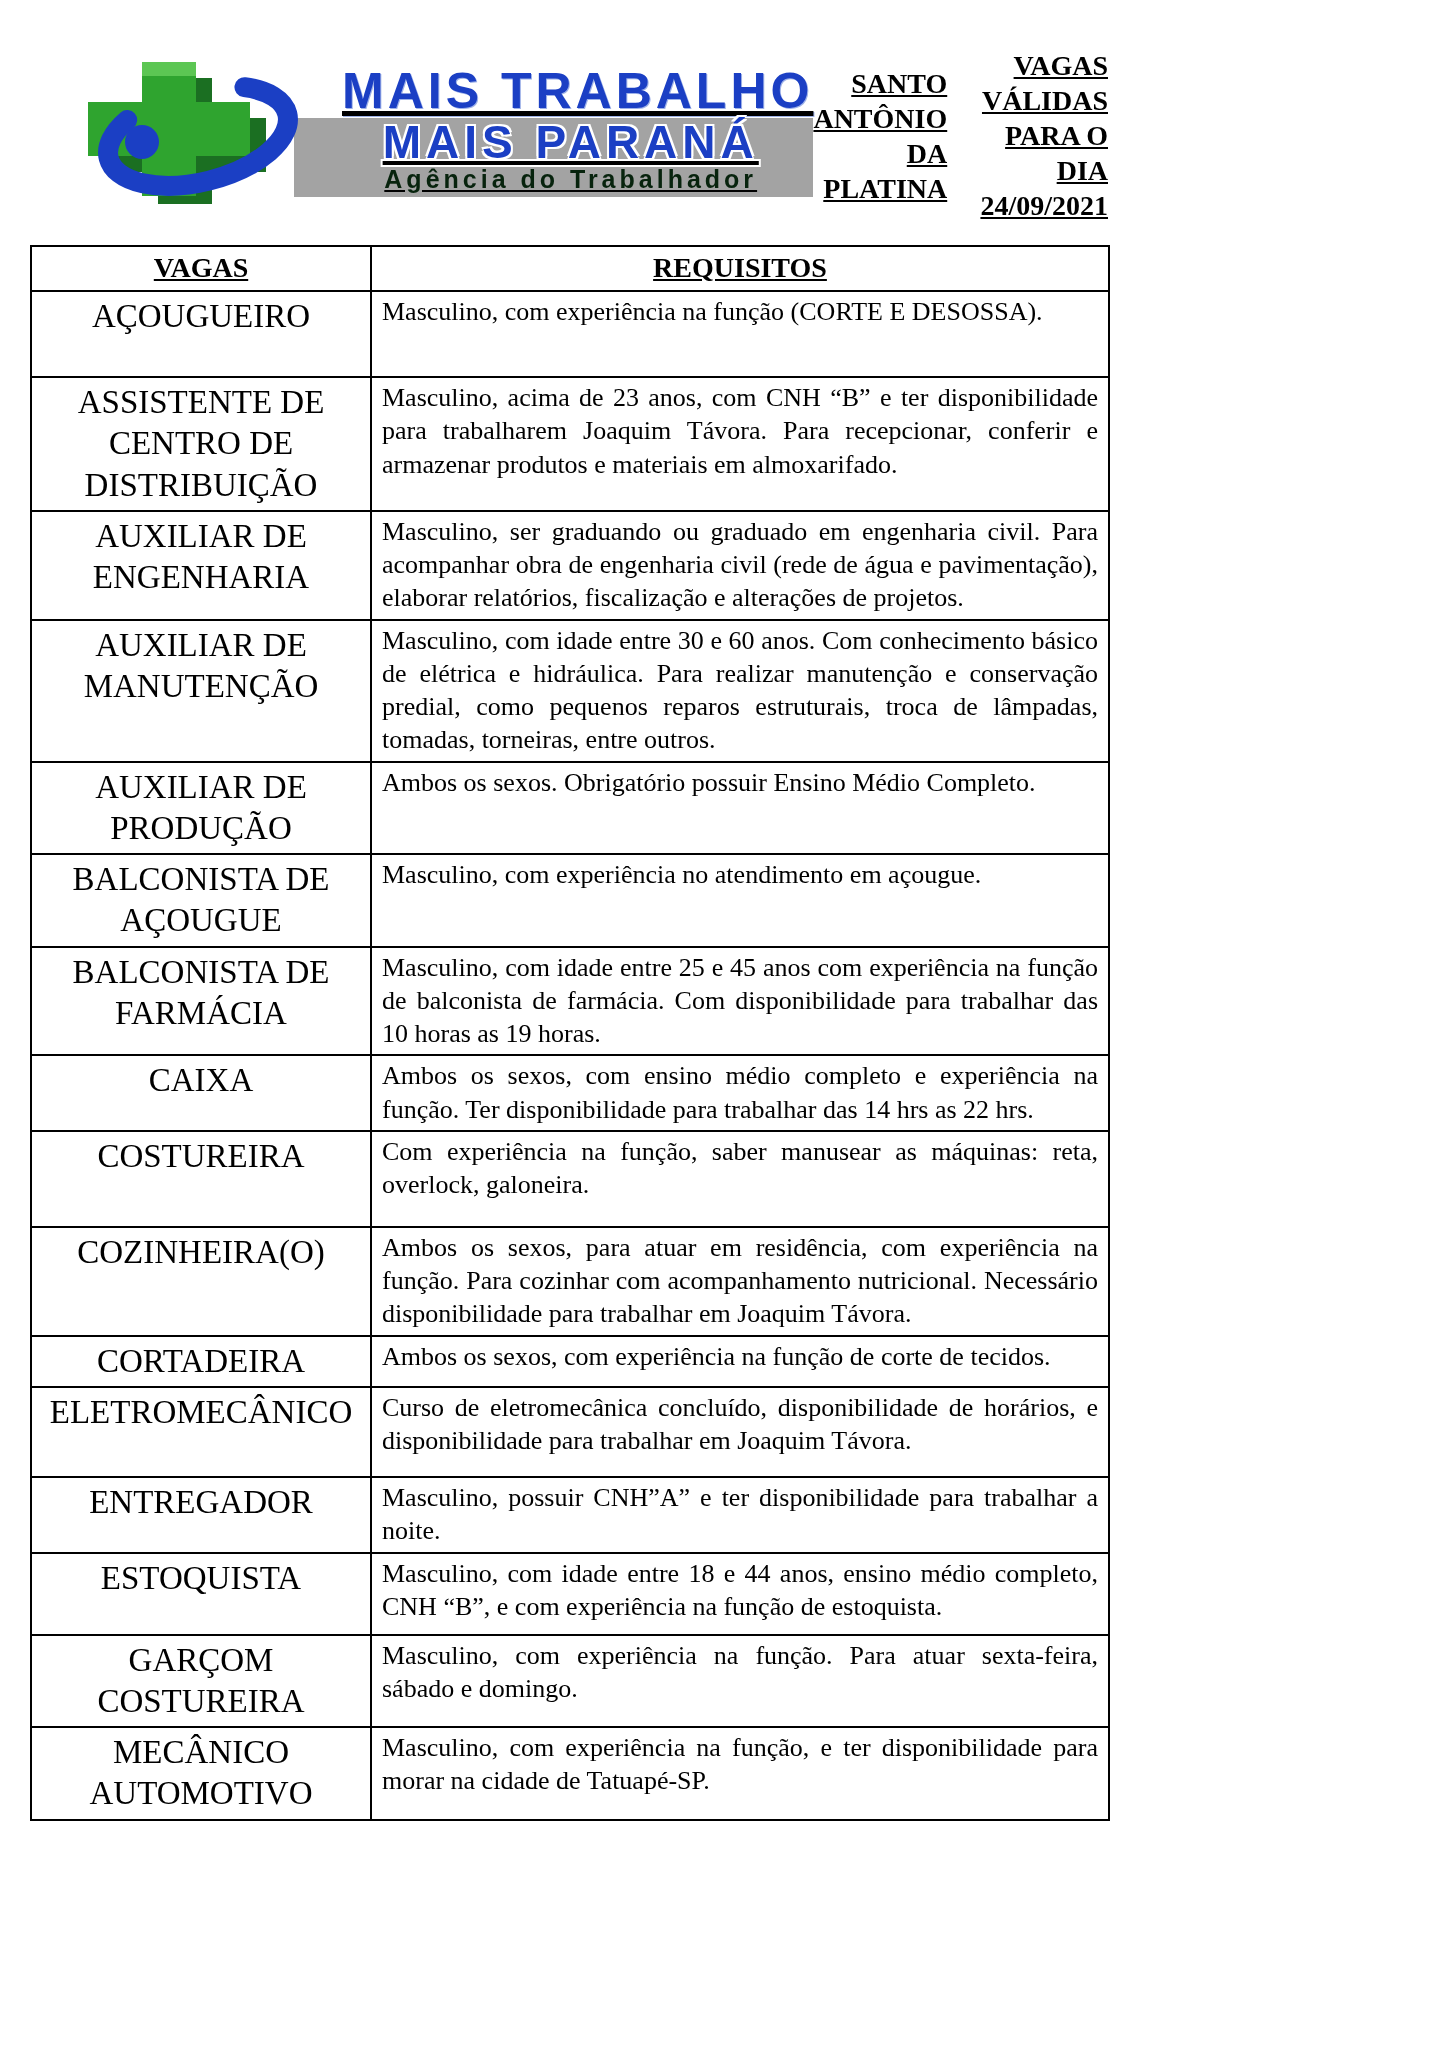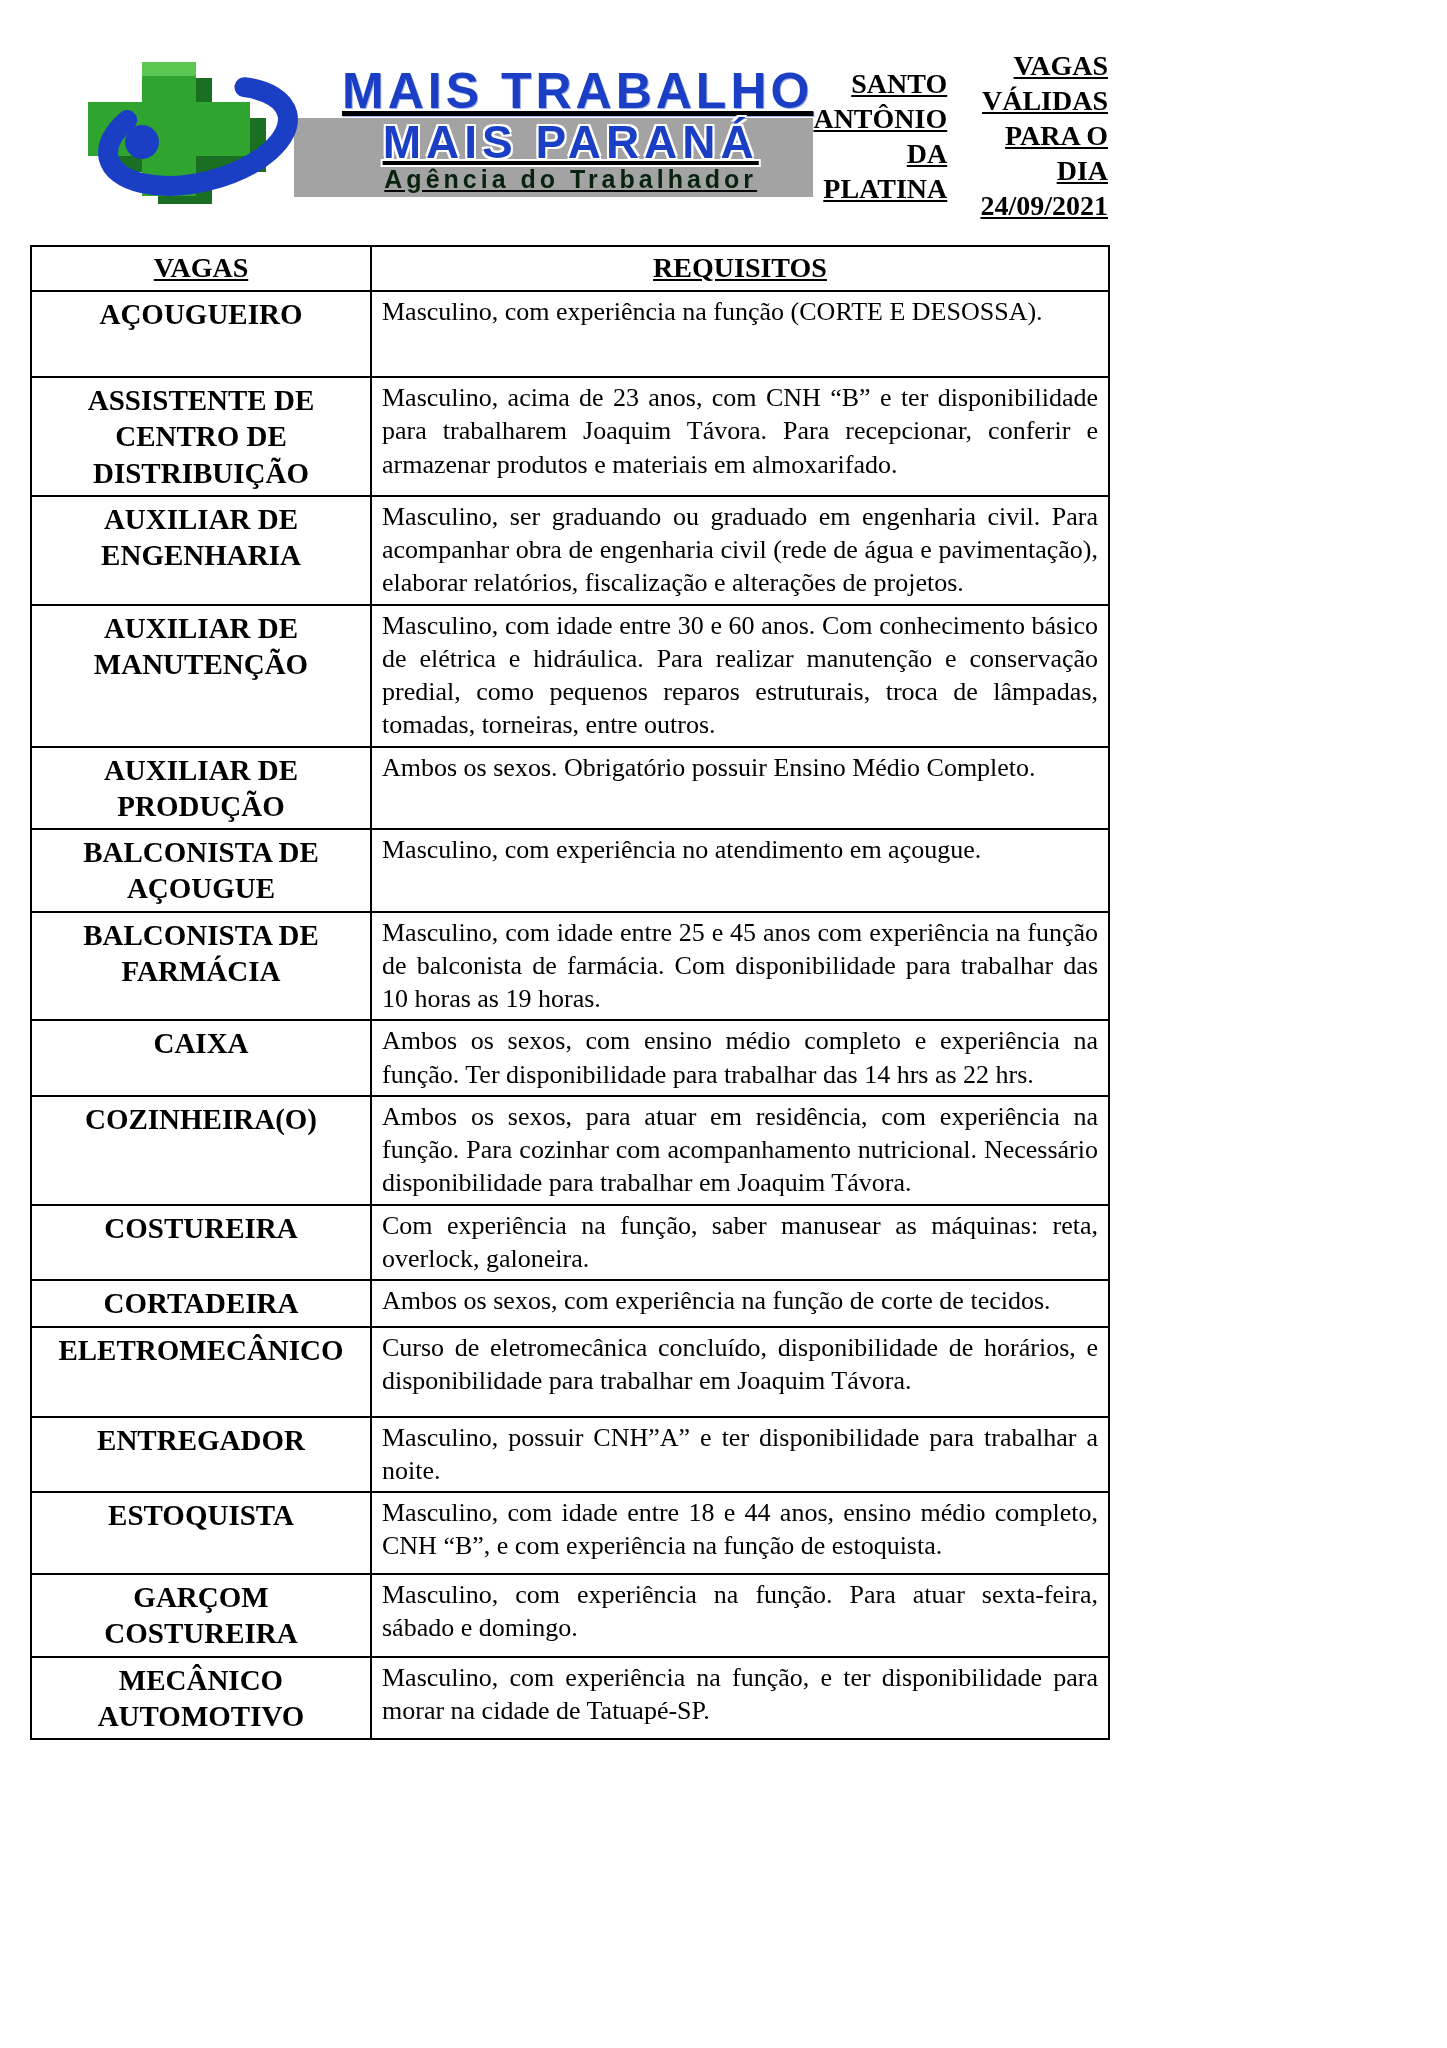--- a/index.html
+++ b/index.html
@@ -99,22 +99,22 @@
   col.c1 { width: 340px; }
   col.c2 { width: 738px; }
   th.colhead {
     font-size: 28px;
     font-weight: bold;
     text-decoration: underline;
     text-align: center;
     padding: 5px 4px 6px 4px;
   }
   td.vaga {
-    font-weight: bold;
-    font-size: 29px;
+    font-weight: normal;
+    font-size: 33px;
     text-align: center;
     padding: 4px 10px;
     line-height: 1.25;
   }
   td.req {
     font-size: 26px;
     text-align: justify;
     padding: 3px 10px 4px 10px;
     line-height: 1.28;
   }
@@ -209,28 +209,28 @@
         </tr>
         <tr>
           <td class="vaga">BALCONISTA DE FARMÁCIA</td>
           <td class="req"> Masculino, com idade entre 25 e 45 anos com experiência na função de balconista de farmácia. Com disponibilidade para trabalhar das 10 horas as 19 horas.</td>
         </tr>
         <tr>
           <td class="vaga">CAIXA</td>
           <td class="req">Ambos os sexos, com ensino médio completo e experiência na função. Ter disponibilidade para trabalhar das 14 hrs as 22 hrs.</td>
         </tr>
         <tr>
+          <td class="vaga">COSTUREIRA</td>
+          <td class="req">Com experiência na função, saber manusear as máquinas: reta, overlock, galoneira.</td>
+        </tr>
+        <tr>
           <td class="vaga">COZINHEIRA(O)</td>
           <td class="req">Ambos os sexos, para atuar em residência, com experiência na função. Para cozinhar com acompanhamento nutricional. Necessário disponibilidade para trabalhar em Joaquim Távora.</td>
         </tr>
         <tr>
-          <td class="vaga">COSTUREIRA</td>
-          <td class="req">Com experiência na função, saber manusear as máquinas: reta, overlock, galoneira.</td>
-        </tr>
-        <tr>
           <td class="vaga">CORTADEIRA</td>
           <td class="req">Ambos os sexos, com experiência na função de corte de tecidos.</td>
         </tr>
         <tr>
           <td class="vaga">ELETROMECÂNICO</td>
           <td class="req">Curso de eletromecânica concluído, disponibilidade de horários, e disponibilidade para trabalhar em Joaquim Távora.</td>
         </tr>
         <tr>
           <td class="vaga">ENTREGADOR</td>
           <td class="req">Masculino, possuir CNH”A” e ter disponibilidade para trabalhar a noite.</td>

